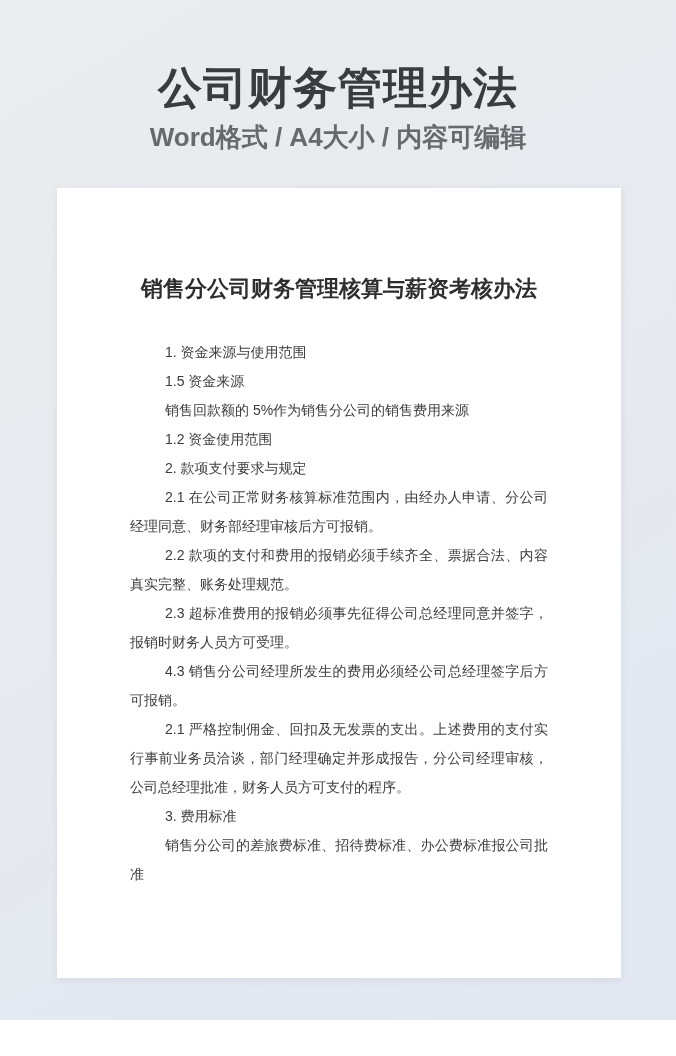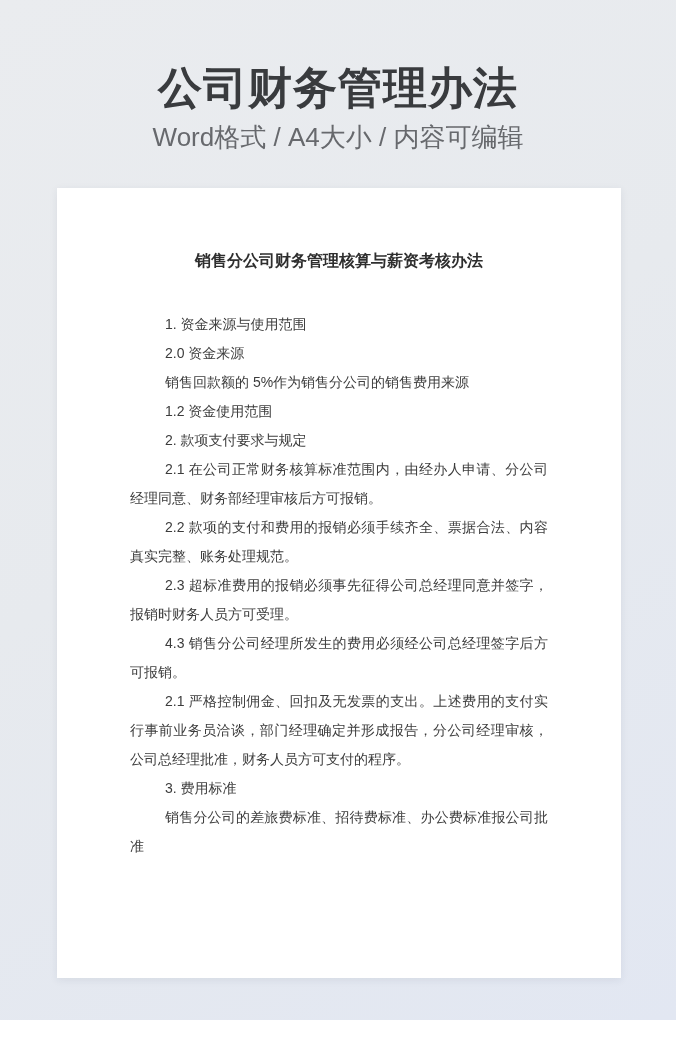--- a/index.html
+++ b/index.html
@@ -23,37 +23,37 @@
     font-size: 44px;
     line-height: 48px;
     font-weight: 900;
     letter-spacing: 1px;
     color: #393b3e;
   }
   .product-subtitle {
     margin: 10px 0 0 0;
     font-size: 26px;
     line-height: 30px;
-    font-weight: 400;
+    font-weight: 700;
     color: #67696d;
   }
   .page {
     position: absolute;
     left: 57px;
     top: 188px;
     width: 564px;
     height: 790px;
     background: #ffffff;
     box-shadow: 0 2px 8px rgba(40, 52, 76, 0.08);
     box-sizing: border-box;
   }
   .doc-title {
-    margin: 60px 20px 0 20px;
+    margin: 88px 20px 0 20px;
     text-align: center;
-    font-size: 16px;
+    font-size: 22px;
     line-height: 26px;
     font-weight: 700;
     color: #2e2e2e;
   }
   .doc-body {
     margin: 36px 73px 0 73px;
   }
   .doc-body p {
     margin: 0;
     font-size: 14px;
@@ -72,21 +72,21 @@
   <header class="header">
     <h1 class="product-title">公司财务管理办法</h1>
     <p class="product-subtitle">Word格式 / A4大小 / 内容可编辑</p>
   </header>
 
   <section class="page">
     <h2 class="doc-title">销售分公司财务管理核算与薪资考核办法</h2>
 
     <div class="doc-body">
       <p>1. 资金来源与使用范围</p>
-      <p>2.0 资金来源</p>
+      <p>1.5 资金来源</p>
       <p>销售回款额的 5%作为销售分公司的销售费用来源</p>
       <p>1.2 资金使用范围</p>
       <p>2. 款项支付要求与规定</p>
       <p>2.1 在公司正常财务核算标准范围内，由经办人申请、分公司经理同意、财务部经理审核后方可报销。</p>
       <p>2.2 款项的支付和费用的报销必须手续齐全、票据合法、内容真实完整、账务处理规范。</p>
       <p>2.3 超标准费用的报销必须事先征得公司总经理同意并签字，报销时财务人员方可受理。</p>
       <p>4.3 销售分公司经理所发生的费用必须经公司总经理签字后方可报销。</p>
       <p>2.1 严格控制佣金、回扣及无发票的支出。上述费用的支付实行事前业务员洽谈，部门经理确定并形成报告，分公司经理审核，公司总经理批准，财务人员方可支付的程序。</p>
       <p>3. 费用标准</p>
       <p>销售分公司的差旅费标准、招待费标准、办公费标准报公司批准</p>

